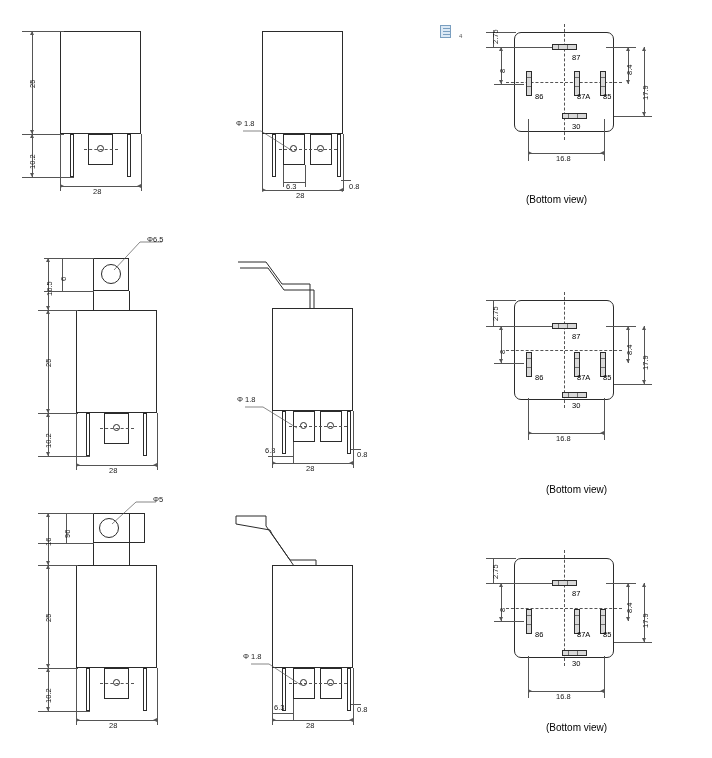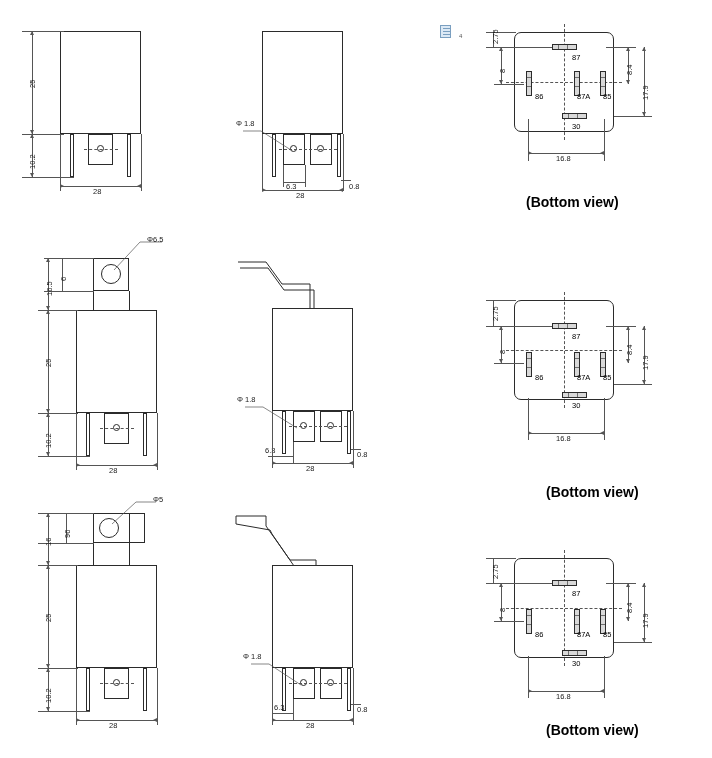--- a/index.html
+++ b/index.html
@@ -23,24 +23,24 @@
     color: #1a1a1a;
     white-space: nowrap;
     line-height: 1;
   }
   .dim-text.vert {
     transform-origin: 0 0;
     transform: rotate(-90deg);
   }
   .label-text {
     position: absolute;
-    font-size: 14px;
+    font-size: 10px;
     color: #000000;
     white-space: nowrap;
-    font-weight: bold;
+    font-weight: normal;
   }
   .pin-text {
     position: absolute;
     font-size: 7.5px;
     color: #000;
     white-space: nowrap;
   }
   .ln-v {
     position: absolute;
     width: 0;

